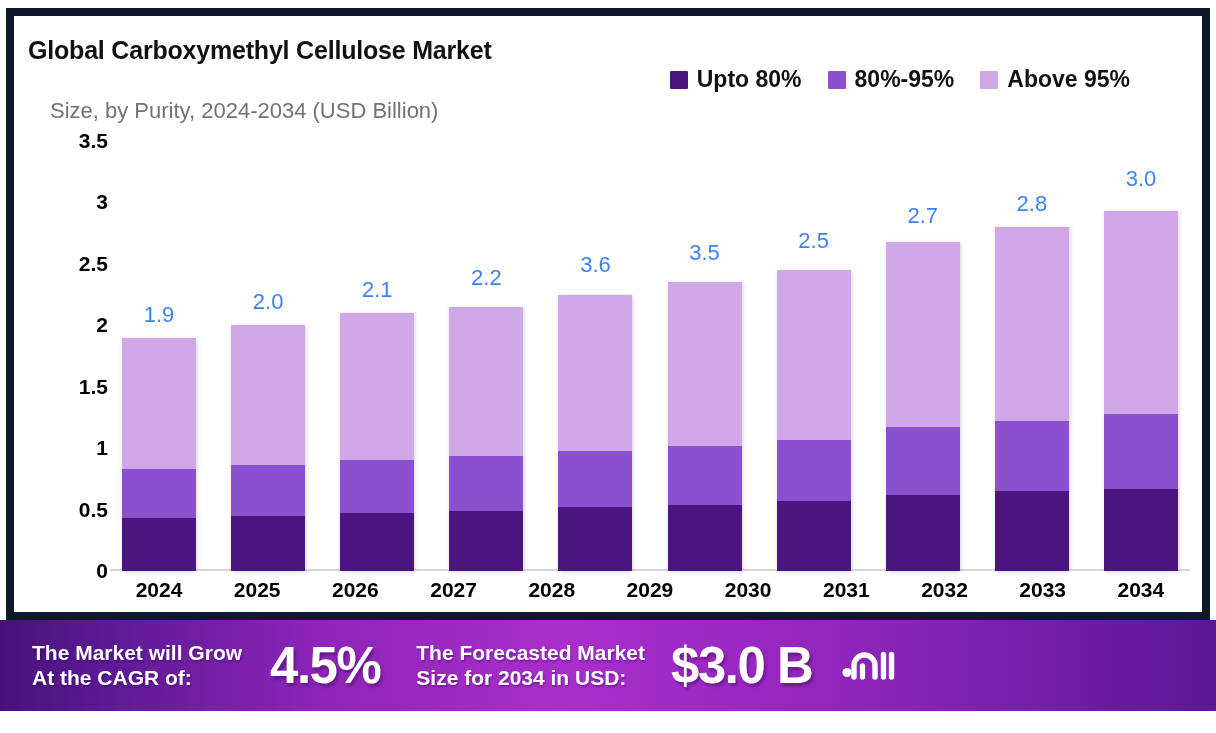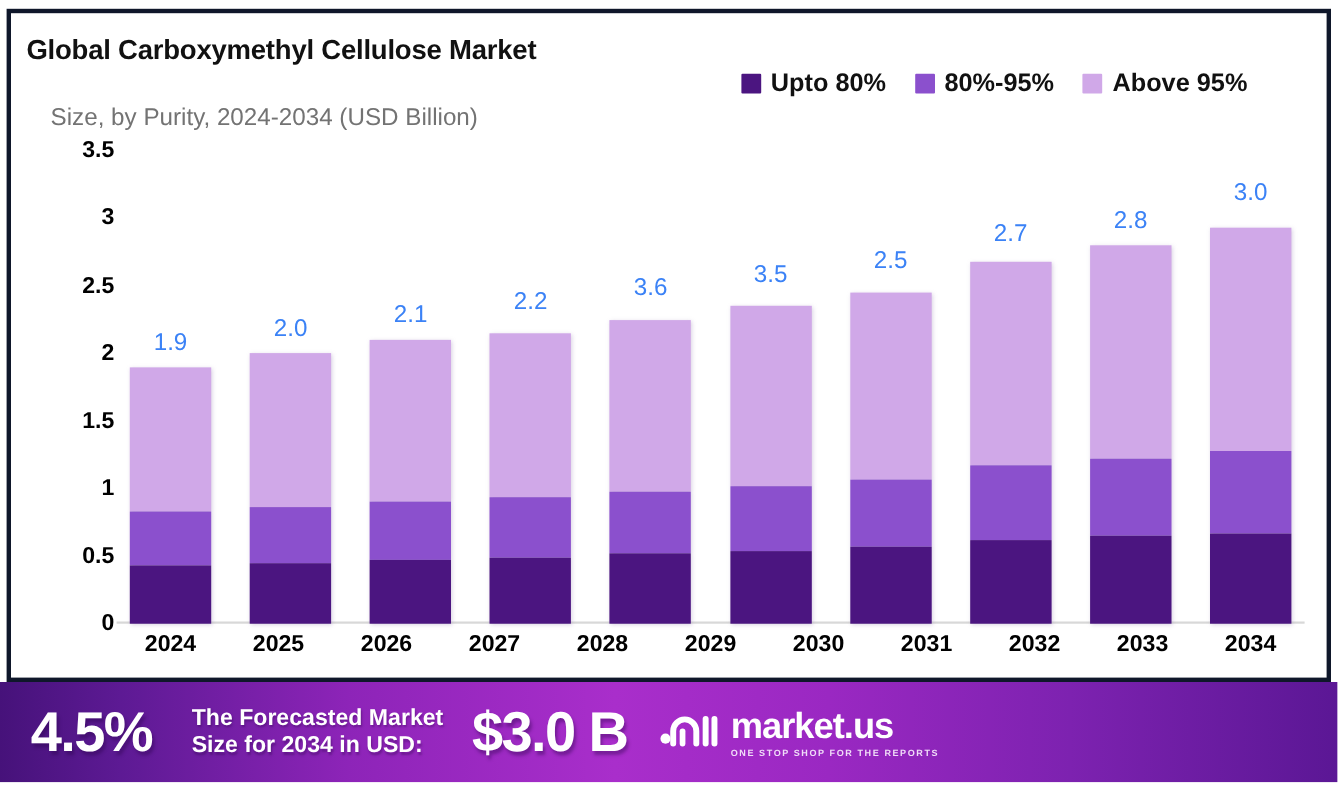--- a/index.html
+++ b/index.html
@@ -14,21 +14,21 @@
     position: relative;
     width: 1216px; height: 733px;
     background: #ffffff;
   }
 
   
   #chart-card {
     position: absolute;
     left: 6px; top: 8px;
     width: 1204px; height: 612px;
-    border: 4px solid #0f172a;
+    border: 8px solid #0f172a;
     background: #ffffff;
   }
 
   
   #chart-title {
     position: absolute;
     left: 14px; top: 20px;
     font-size: 25px;
     font-weight: bold;
     color: #111111;
@@ -341,38 +341,38 @@
           <div class="xtick">2031</div>
           <div class="xtick">2032</div>
           <div class="xtick">2033</div>
           <div class="xtick">2034</div>
         </div>
     </div>
 
   </div>
 
   <div id="footer">
+    <div id="cagr-caption" class="footer-caption">
+      <div>The Market will Grow</div>
+      <div>At the CAGR of:</div>
+    </div>
     <div id="cagr-value" class="footer-figure">4.5%</div>
 
     <div id="forecast-caption" class="footer-caption">
       <div>The Forecasted Market</div>
       <div>Size for 2034 in USD:</div>
     </div>
     <div id="forecast-value" class="footer-figure">$3.0 B</div>
 
     <div id="brand">
       <span id="brand-mark">
         <svg width="56" height="40" viewBox="0 0 56 40" aria-hidden="true">
           <circle cx="7" cy="28.5" r="4.6" fill="#ffffff"></circle>
           <path d="M14 33 L14 21.5 A10.5 10.5 0 0 1 35 21.5 L35 33" fill="none" stroke="#ffffff" stroke-width="5.4" stroke-linecap="round"></path>
           <path d="M22.5 33 L22.5 21.8" fill="none" stroke="#ffffff" stroke-width="5.2" stroke-linecap="round"></path>
           <path d="M43.5 10.5 L43.5 33" fill="none" stroke="#ffffff" stroke-width="5.4" stroke-linecap="round"></path>
           <path d="M51.5 10.5 L51.5 33" fill="none" stroke="#ffffff" stroke-width="5.4" stroke-linecap="round"></path>
         </svg>
       </span>
-      <span id="brand-text">
-        <span id="brand-name">market.us</span>
-        <span id="brand-tagline">ONE STOP SHOP FOR THE REPORTS</span>
-      </span>
     </div>
   </div>
 
 </div>
 
 </body></html>

